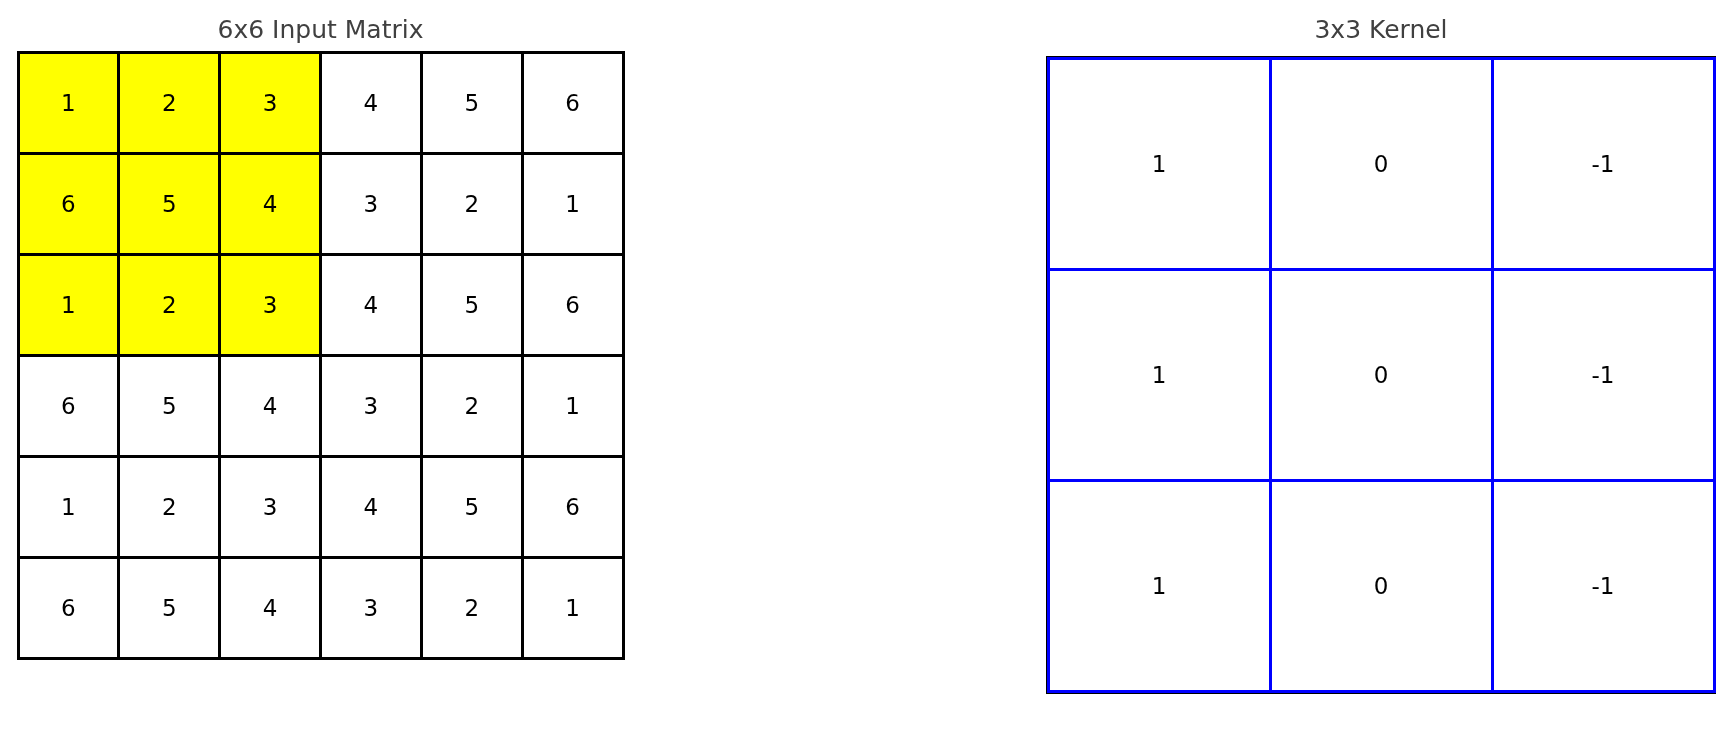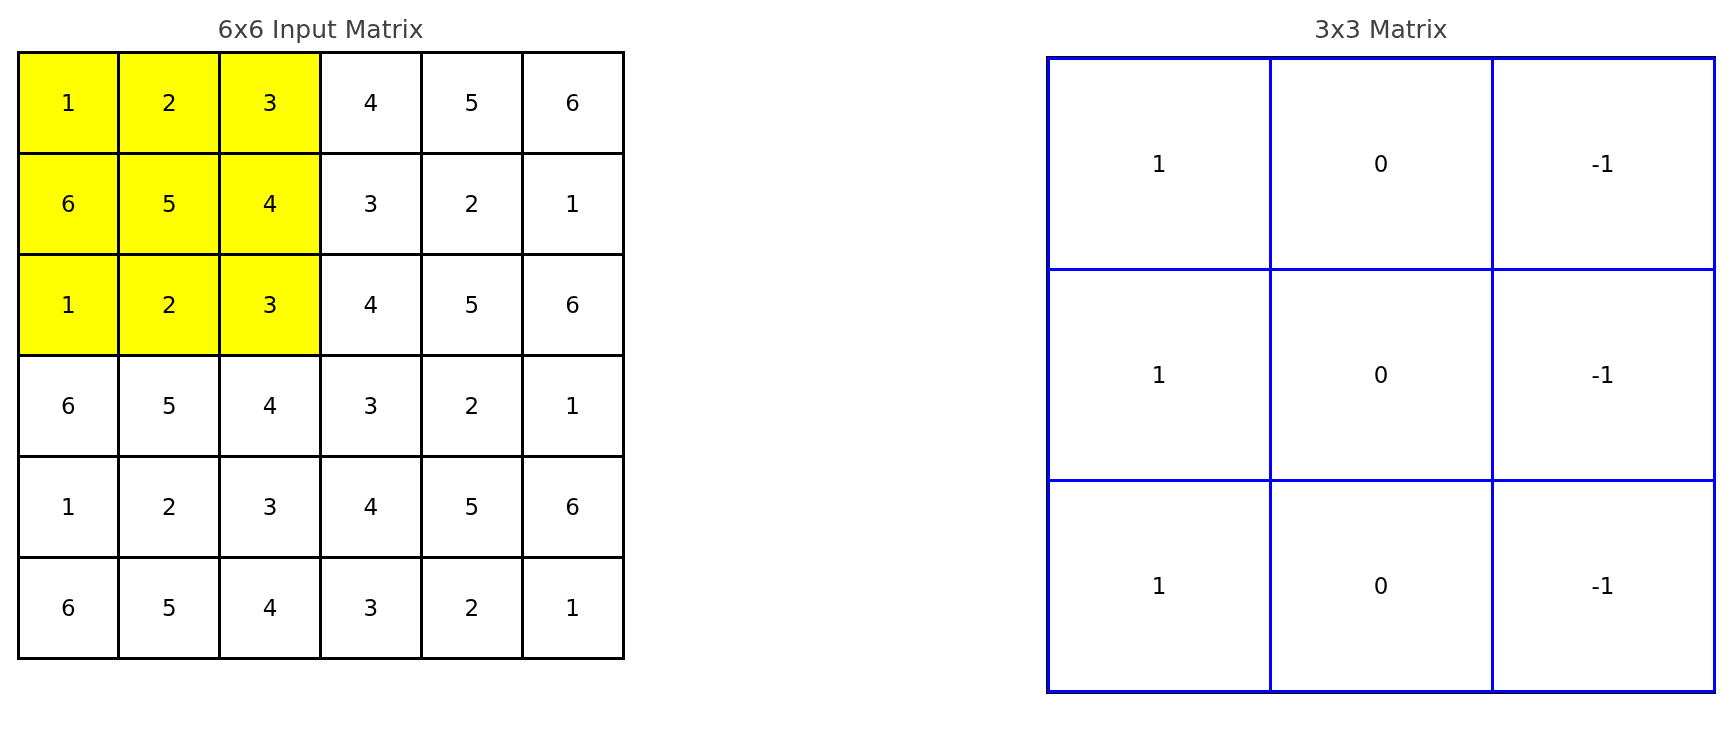--- a/index.html
+++ b/index.html
@@ -149,21 +149,21 @@
       <div class="m-cell">6</div>
       <div class="m-cell">5</div>
       <div class="m-cell">4</div>
       <div class="m-cell">3</div>
       <div class="m-cell">2</div>
       <div class="m-cell">1</div>
     </div>
 </div>
 
 <div class="panel">
-  <div class="panel-title" id="kernel-title">3x3 Matrix</div>
+  <div class="panel-title" id="kernel-title">3x3 Kernel</div>
 
   <div id="kernel-outer">
     <div id="kernel-grid">
         <div class="k-cell">1</div>
         <div class="k-cell">0</div>
         <div class="k-cell">-1</div>
         <div class="k-cell">1</div>
         <div class="k-cell">0</div>
         <div class="k-cell">-1</div>
         <div class="k-cell">1</div>

